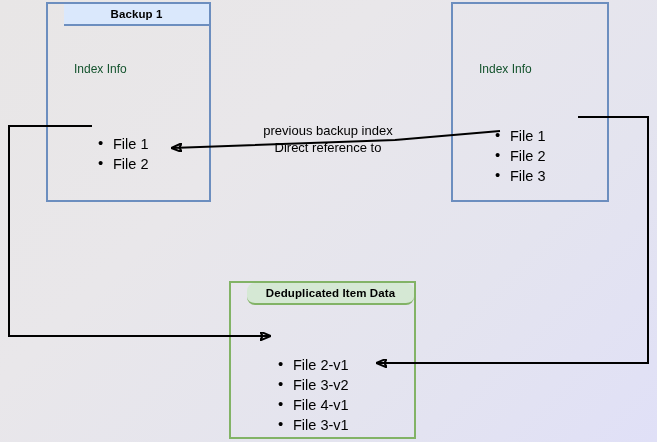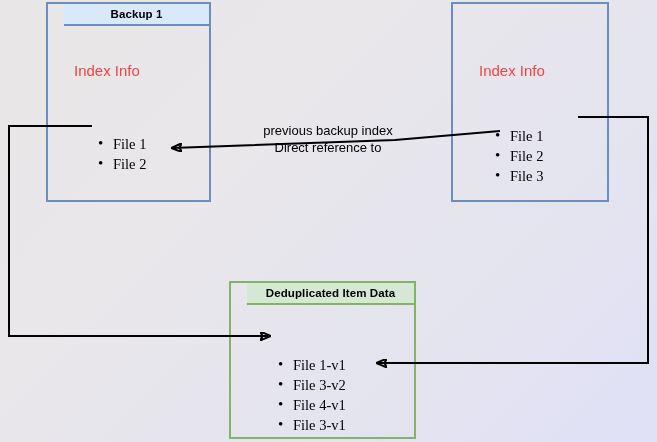--- a/index.html
+++ b/index.html
@@ -43,45 +43,45 @@
     align-items: center;
     justify-content: center;
     font-size: 11.5px;
     font-weight: bold;
     color: #000;
     letter-spacing: 0.1px;
   }
   .dbox.green .dbox-header {
     background: #d5e8d4;
     border-bottom-color: #82b366;
+    border-radius: 8px;
   }
 
   .dbox-body {
     position: absolute;
     left: 0;
     right: 0;
     top: 22px;
     bottom: 0;
   }
 
   .section-title {
     position: absolute;
     left: 26px;
     top: 36px;
-    font-size: 15px;
-    color: #ef4444;
+    font-size: 12px;
+    color: #14532d;
     white-space: nowrap;
   }
 
   ul.filelist {
     position: absolute;
     margin: 0;
     padding: 0;
     list-style: none;
-    font-family: Liberation Serif, serif;
   }
   ul.filelist li {
     font-size: 14.5px;
     line-height: 20px;
     color: #000;
     white-space: nowrap;
     position: relative;
     padding-left: 15px;
   }
   ul.filelist li::before {
@@ -148,21 +148,21 @@
         <li>File 2</li>
         <li>File 3</li>
       </ul>
     </div>
   </div>
 
   <div class="dbox green" id="box-dedup">
     <div class="dbox-header">Deduplicated Item Data</div>
     <div class="dbox-body">
       <ul class="filelist">
-        <li>File 1-v1</li>
+        <li>File 2-v1</li>
         <li>File 3-v2</li>
         <li>File 4-v1</li>
         <li>File 3-v1</li>
       </ul>
     </div>
   </div>
 
   <div id="caption">
     <div>previous backup index</div>
     <div>Direct reference to</div>

